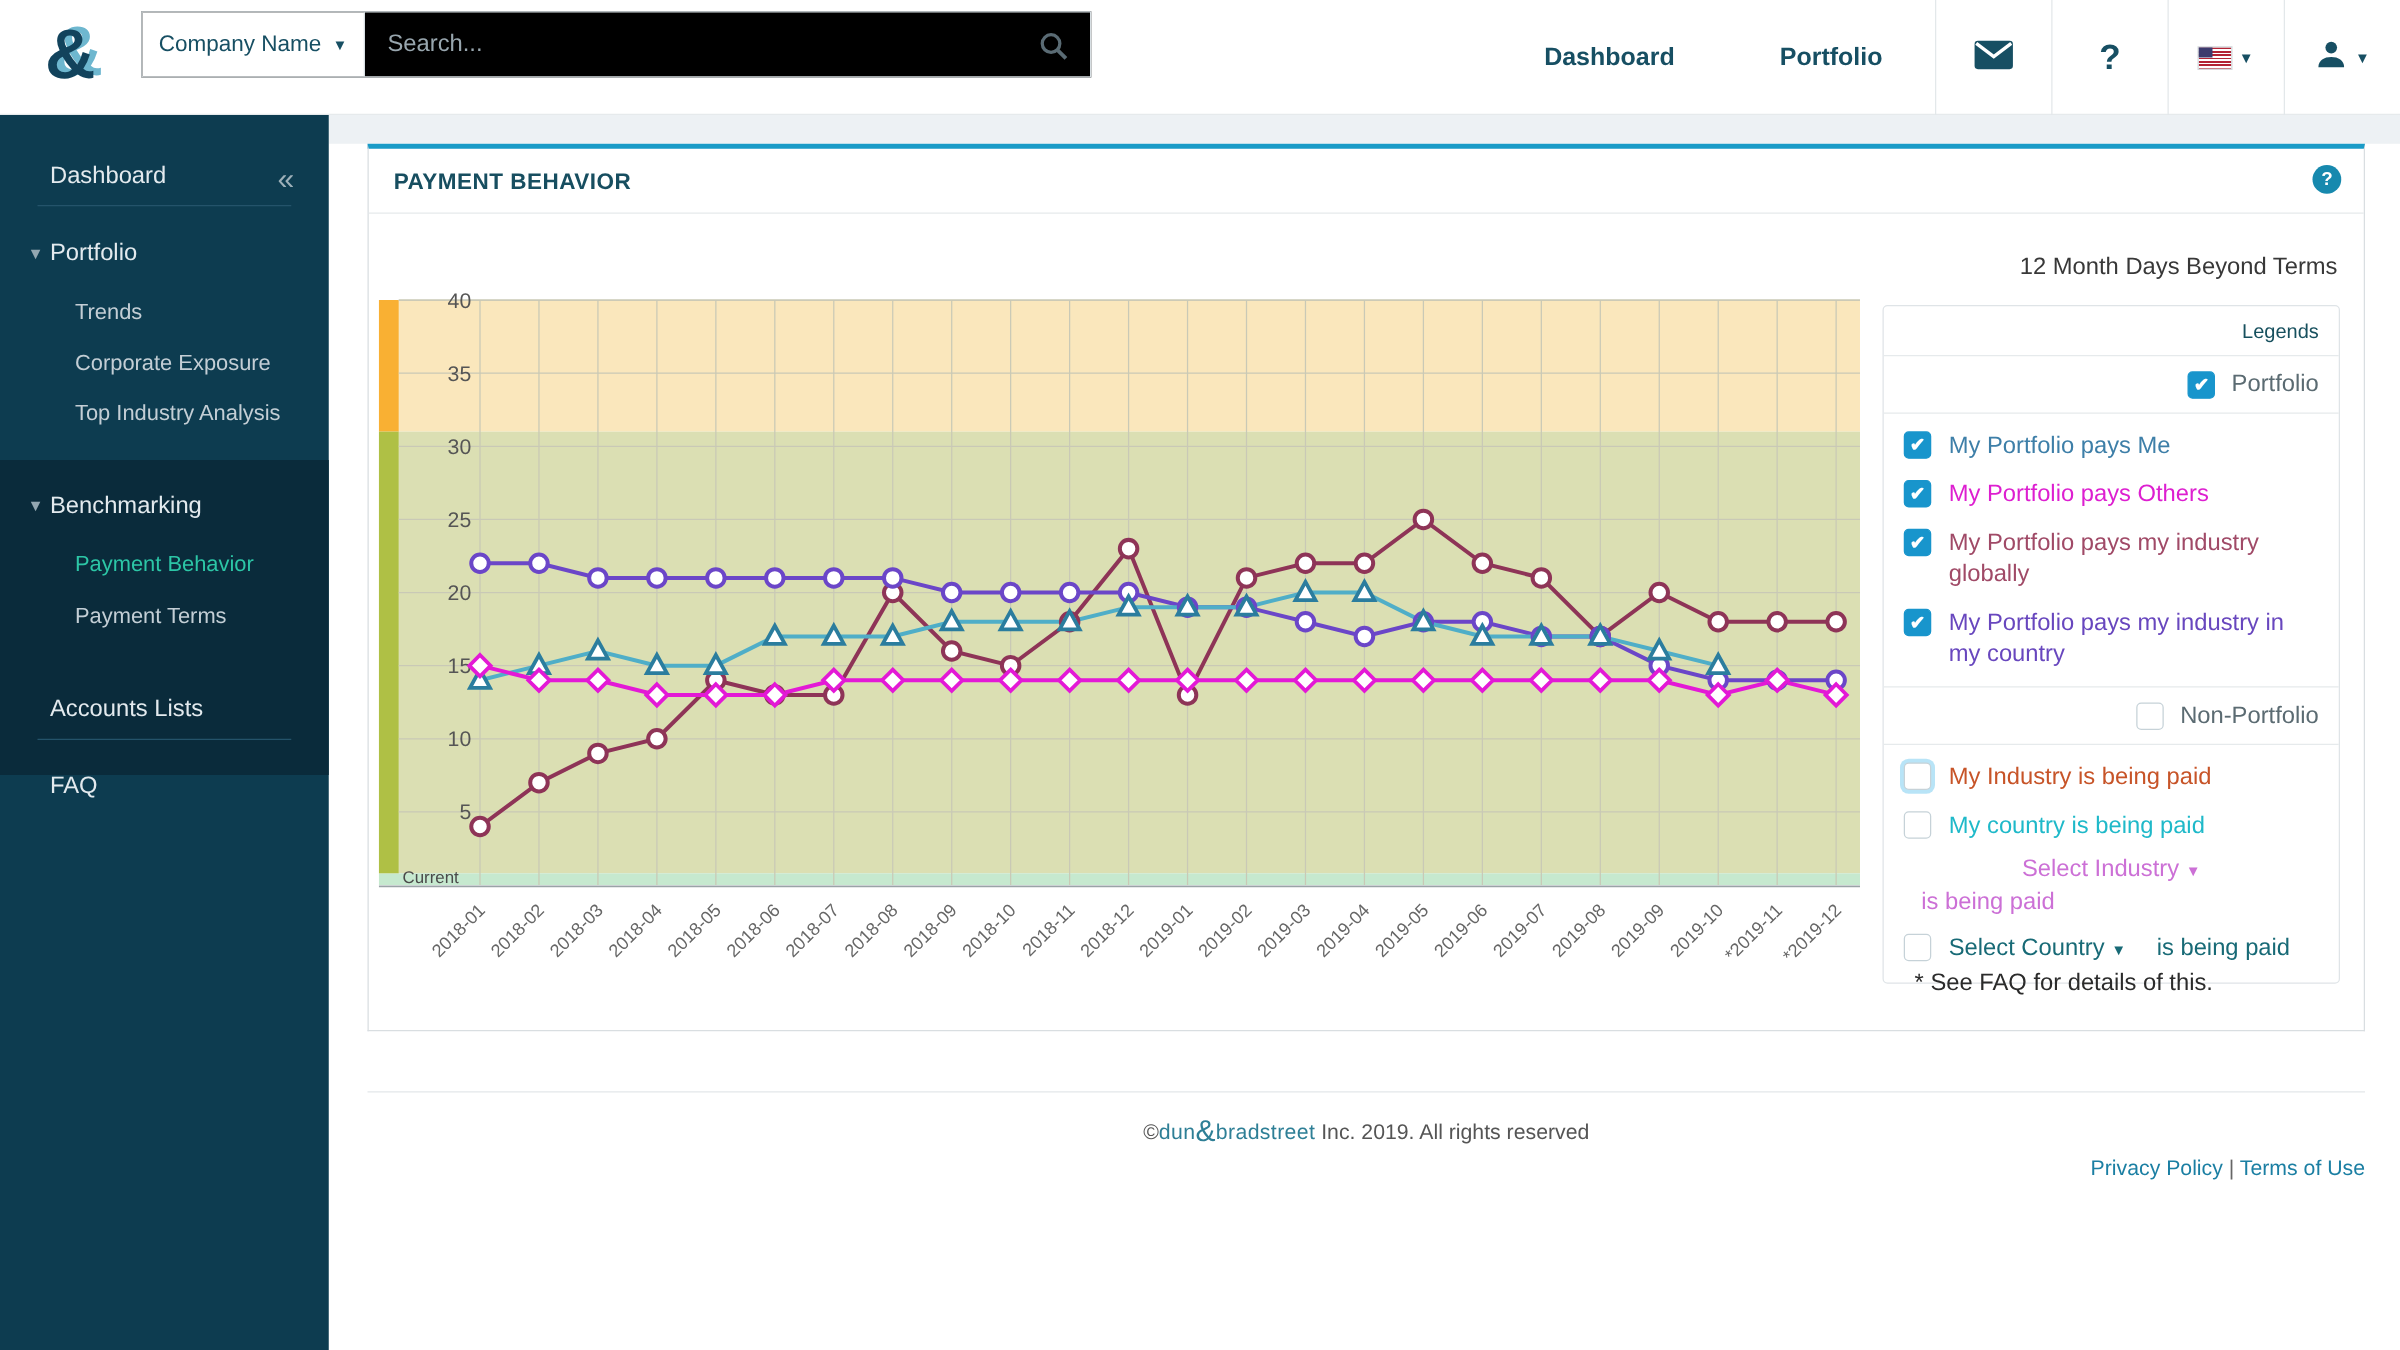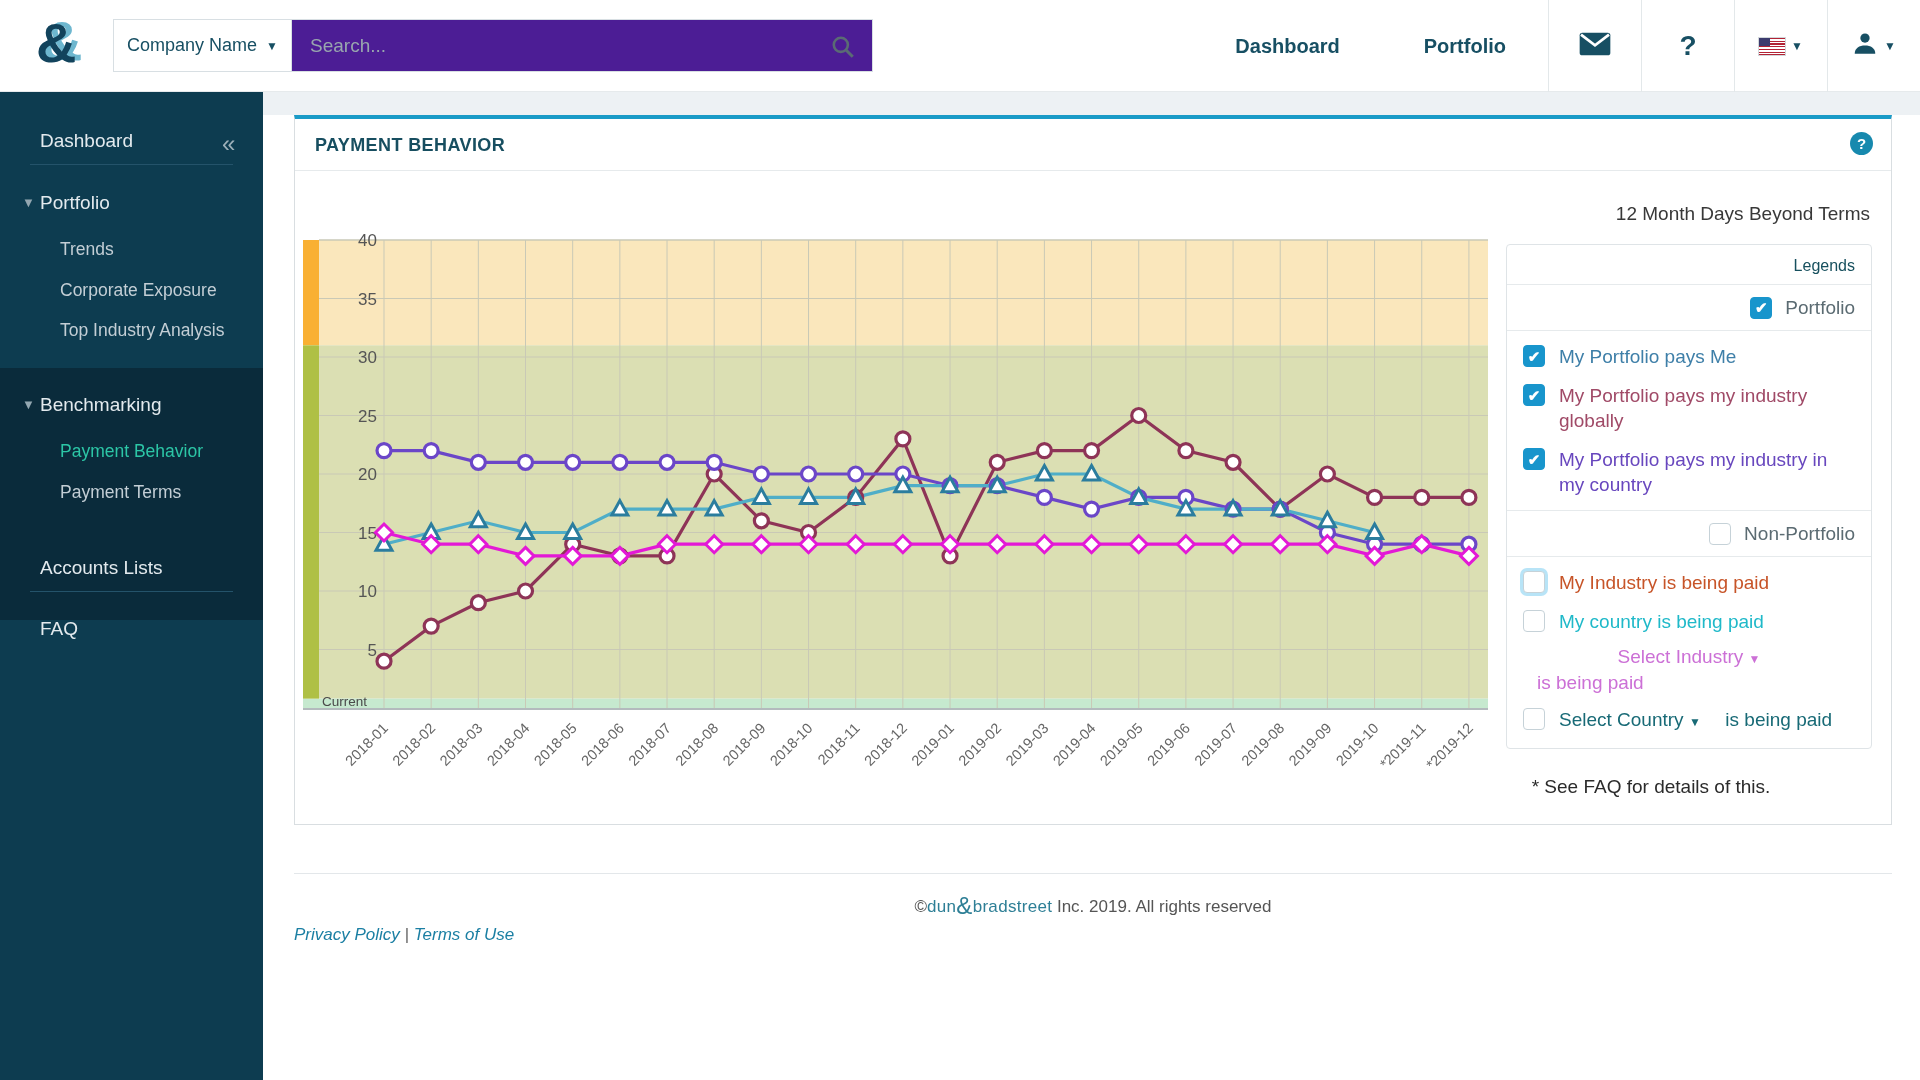--- a/index.html
+++ b/index.html
@@ -5,22 +5,22 @@
   * { margin:0; padding:0; box-sizing:border-box; }
   html,body { width:1920px; height:1080px; overflow:hidden; background:#fff;
               font-family:"Liberation Sans", sans-serif; }
 
   
   .navbar { position:absolute; left:0; top:0; width:1920px; height:92px; background:#fff;
             border-bottom:1px solid #e6eaec; z-index:30; }
   .logo { position:absolute; left:28px; top:8px; width:60px; height:76px; }
   .logo .amp1 { position:absolute; left:8px; top:2px; font-size:56px; font-weight:700; color:#12435c; }
   .logo .amp2 { position:absolute; left:14px; top:0px; font-size:56px; font-weight:700; color:#3e9fc0; opacity:.75; }
-  .search-group { position:absolute; left:113px; top:19px; width:760px; height:53px; display:flex;
-                  border:1px solid #d8dfe3; background:#4c1d95; }
+  .search-group { position:absolute; left:113px; top:9px; width:760px; height:53px; display:flex;
+                  border:1px solid #d8dfe3; background:#000000; }
   .company-select { width:178px; background:#fff; border-right:1px solid #d8dfe3; display:flex;
                     align-items:center; justify-content:center; gap:9px; color:#174f63; font-size:18px;
                     cursor:pointer; }
   .search-input { flex:1; display:flex; align-items:center; padding:0 18px; color:#98a6ae; font-size:19px; }
   .search-icon { position:absolute; right:16px; top:14px; }
   .nav-links { position:absolute; right:0; top:0; height:92px; display:flex; align-items:stretch; }
   .nav-link { display:flex; align-items:center; padding:0 42px; color:#174f63; font-size:20px;
               font-weight:600; cursor:pointer; }
   .icon-cell { width:93px; display:flex; align-items:center; justify-content:center;
                border-left:1px solid #e3e8ea; color:#174f63; cursor:pointer; gap:6px; }
@@ -80,22 +80,22 @@
   .inline-gap { display:inline-block; width:14px; }
   .footnote { position:absolute; left:1211px; top:657px; width:290px; text-align:center;
               font-size:19px; color:#2b2b2b; }
 
   
   .footer-hr { position:absolute; left:31px; top:781px; width:1598px; height:1px; background:#e3e7ea; }
   .footer-line1 { position:absolute; left:31px; top:800px; width:1598px; text-align:center;
                   font-size:17px; color:#555; }
   .brand { color:#2e7f96; font-weight:400; letter-spacing:.3px; }
   .brand .b-amp { font-size:24px; vertical-align:-2px; }
-  .footer-line2 { position:absolute; left:31px; top:833px; width:1598px; text-align:left;
-                  font-size:17px; color:#666;font-style:italic; }
+  .footer-line2 { position:absolute; left:31px; top:833px; width:1598px; text-align:right;
+                  font-size:17px; color:#666; }
   .footer-link { color:#1b7fa3; cursor:pointer; }
 </style>
 </head>
 <body>
 
 <div class="navbar">
   <div class="logo">
     <span class="amp2">&amp;</span>
     <span class="amp1">&amp;</span>
   </div>
@@ -389,20 +389,24 @@
         <span>Portfolio</span>
       </div>
 
       <div class="lg-group">
         <div class="lg-row">
           <span class="cb checked"></span>
           <span style="color: rgb(62, 127, 168);">My Portfolio pays Me</span>
         </div>
         <div class="lg-row">
           <span class="cb checked"></span>
+          <span style="color: rgb(221, 31, 208);">My Portfolio pays Others</span>
+        </div>
+        <div class="lg-row">
+          <span class="cb checked"></span>
           <span style="color: rgb(160, 74, 103);">My Portfolio pays my industry globally</span>
         </div>
         <div class="lg-row">
           <span class="cb checked"></span>
           <span style="color: rgb(104, 71, 190);">My Portfolio pays my industry in my country</span>
         </div>
       </div>
 
       <div class="lg-row-right">
         <span class="cb"></span>

